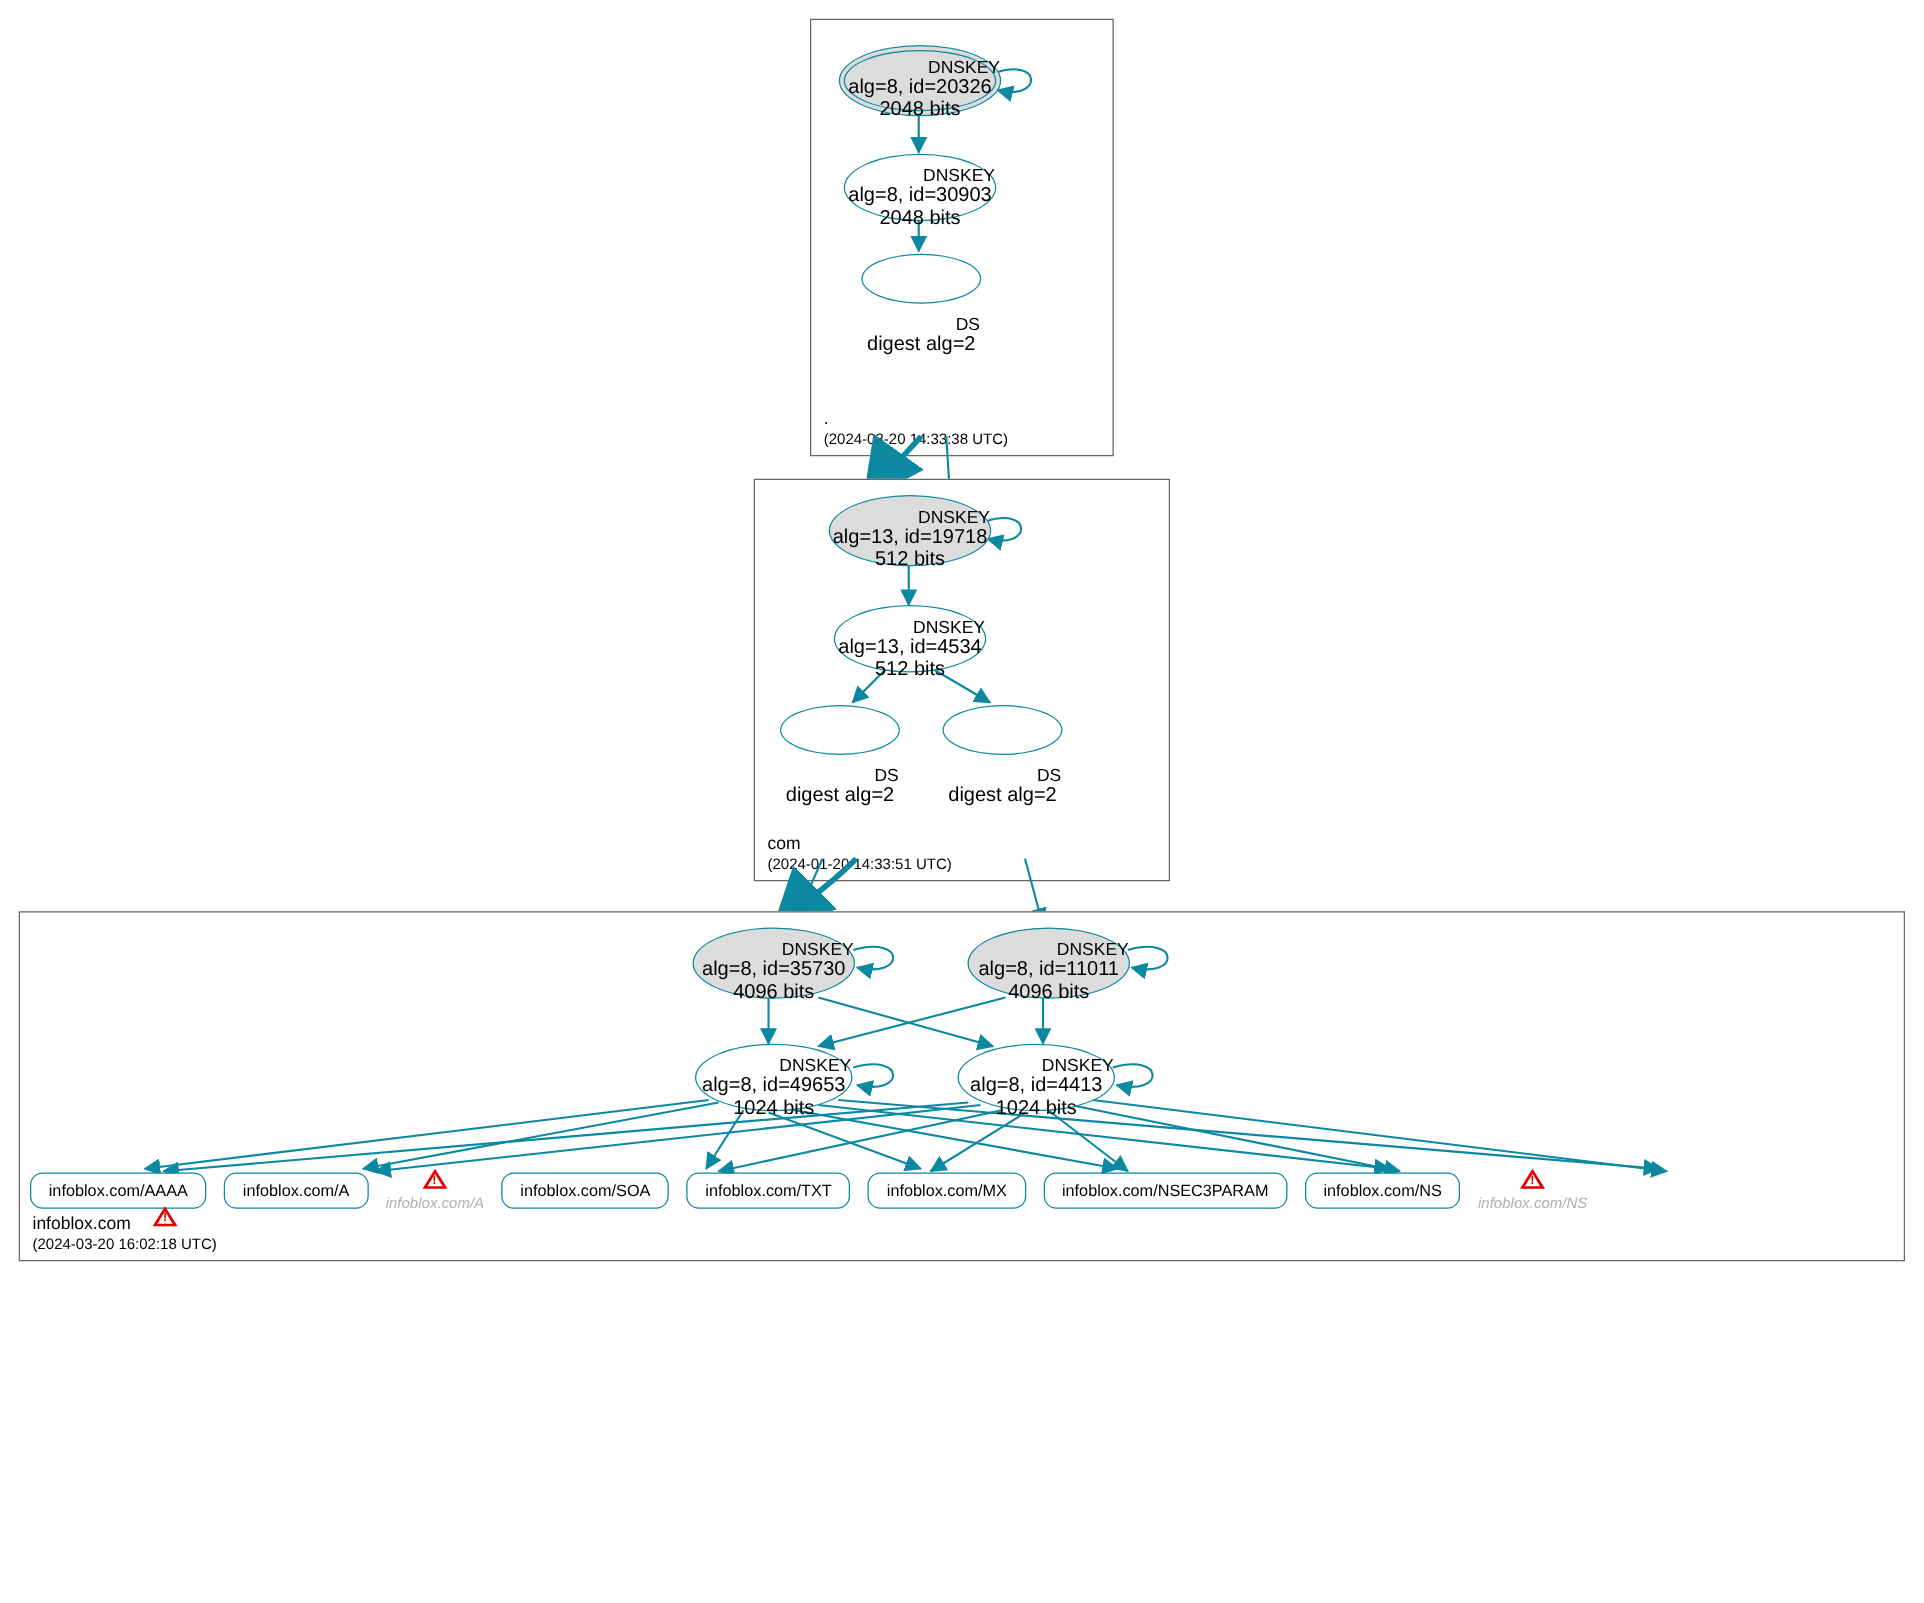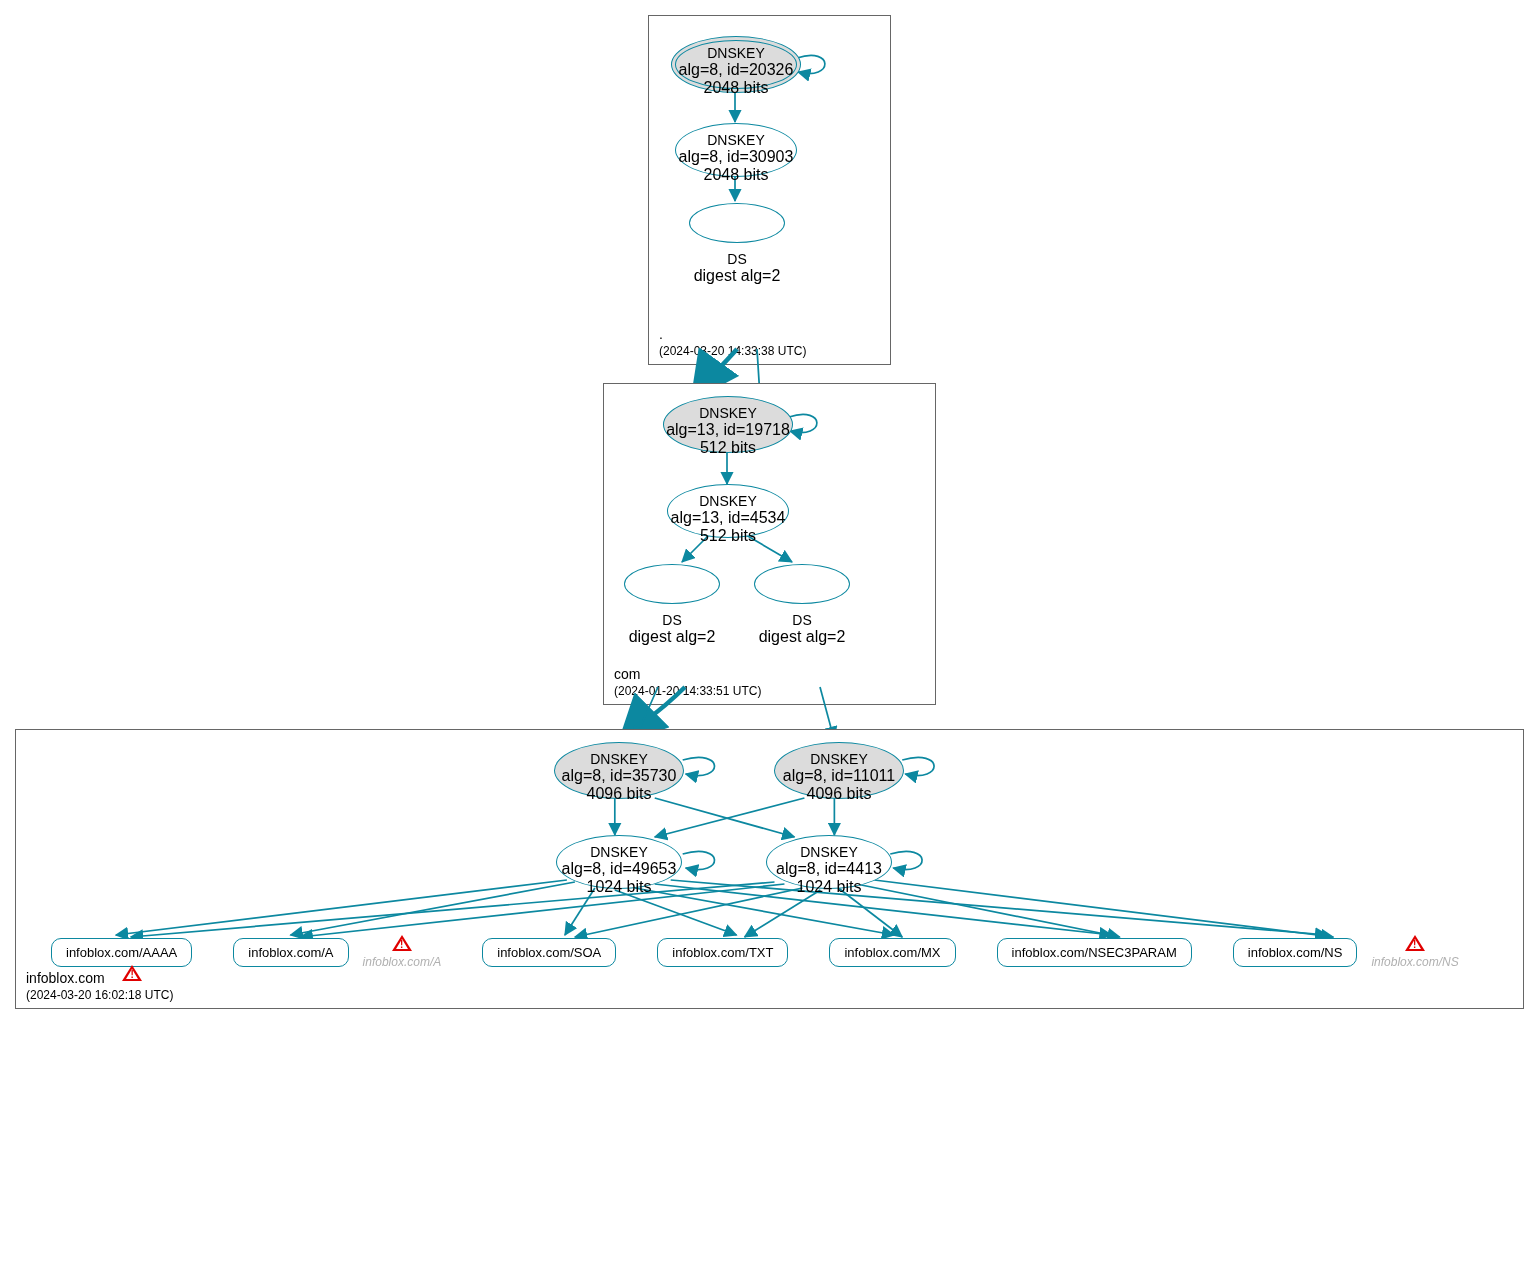--- a/index.html
+++ b/index.html
@@ -41,23 +41,23 @@
     border: 1.5px solid #0c88a0;
     text-align: center;
     background: #fff;
   }
   .node-ell { border-radius: 50%; }
   .node-ell.sep::before{
     content:"";position:absolute;left:3px;right:3px;top:3px;bottom:3px;
     border:1.5px solid #0c88a0;border-radius:50%;
   }
   .node-ell.grey, .node-ell.sep { background:#dcdcdc; }
-  .node-rect { border-radius: 10px; padding: 6px 14px; white-space: nowrap; margin-left: 27px; }
-
-  .node-ell .t1 { font-size: 14px; padding-top: 8px; position:relative; }
+  .node-rect { border-radius: 10px; padding: 6px 14px; white-space: nowrap; }
+
+  .node-ell .t1 { font-size: 14px; padding-top: 8px; position:relative;text-align:right; }
   .node-ell .t2, .node-ell .t3 { font-size: 16px; position:relative; }
   .node-ell.small .t1 { padding-top: 4px; margin-top: 43px; }
 
   .warn-ico {
     width: 0; height: 0;
     border-left: 10px solid transparent;
     border-right: 10px solid transparent;
     border-bottom: 16px solid #e00000;
     position: relative;
     display: inline-block;

